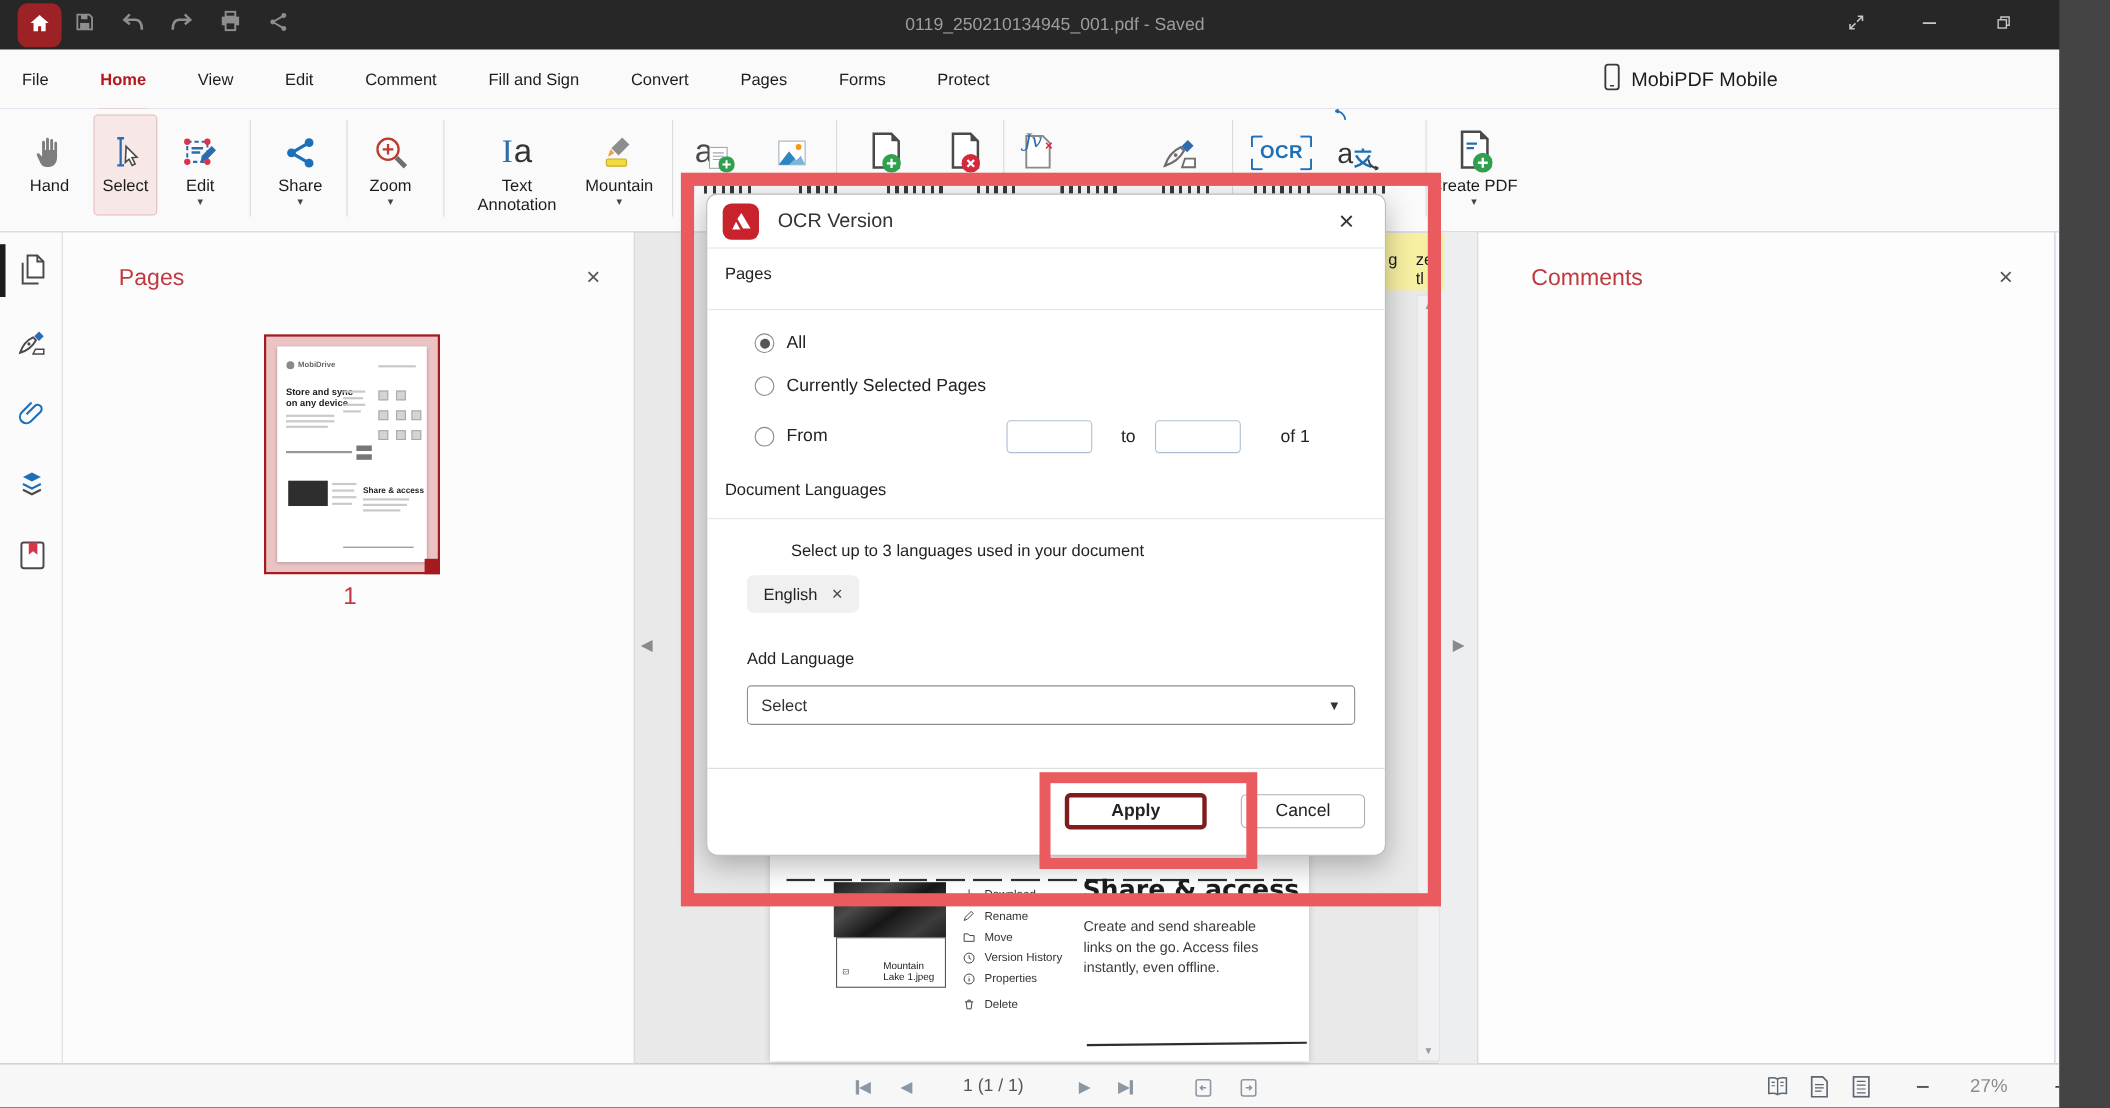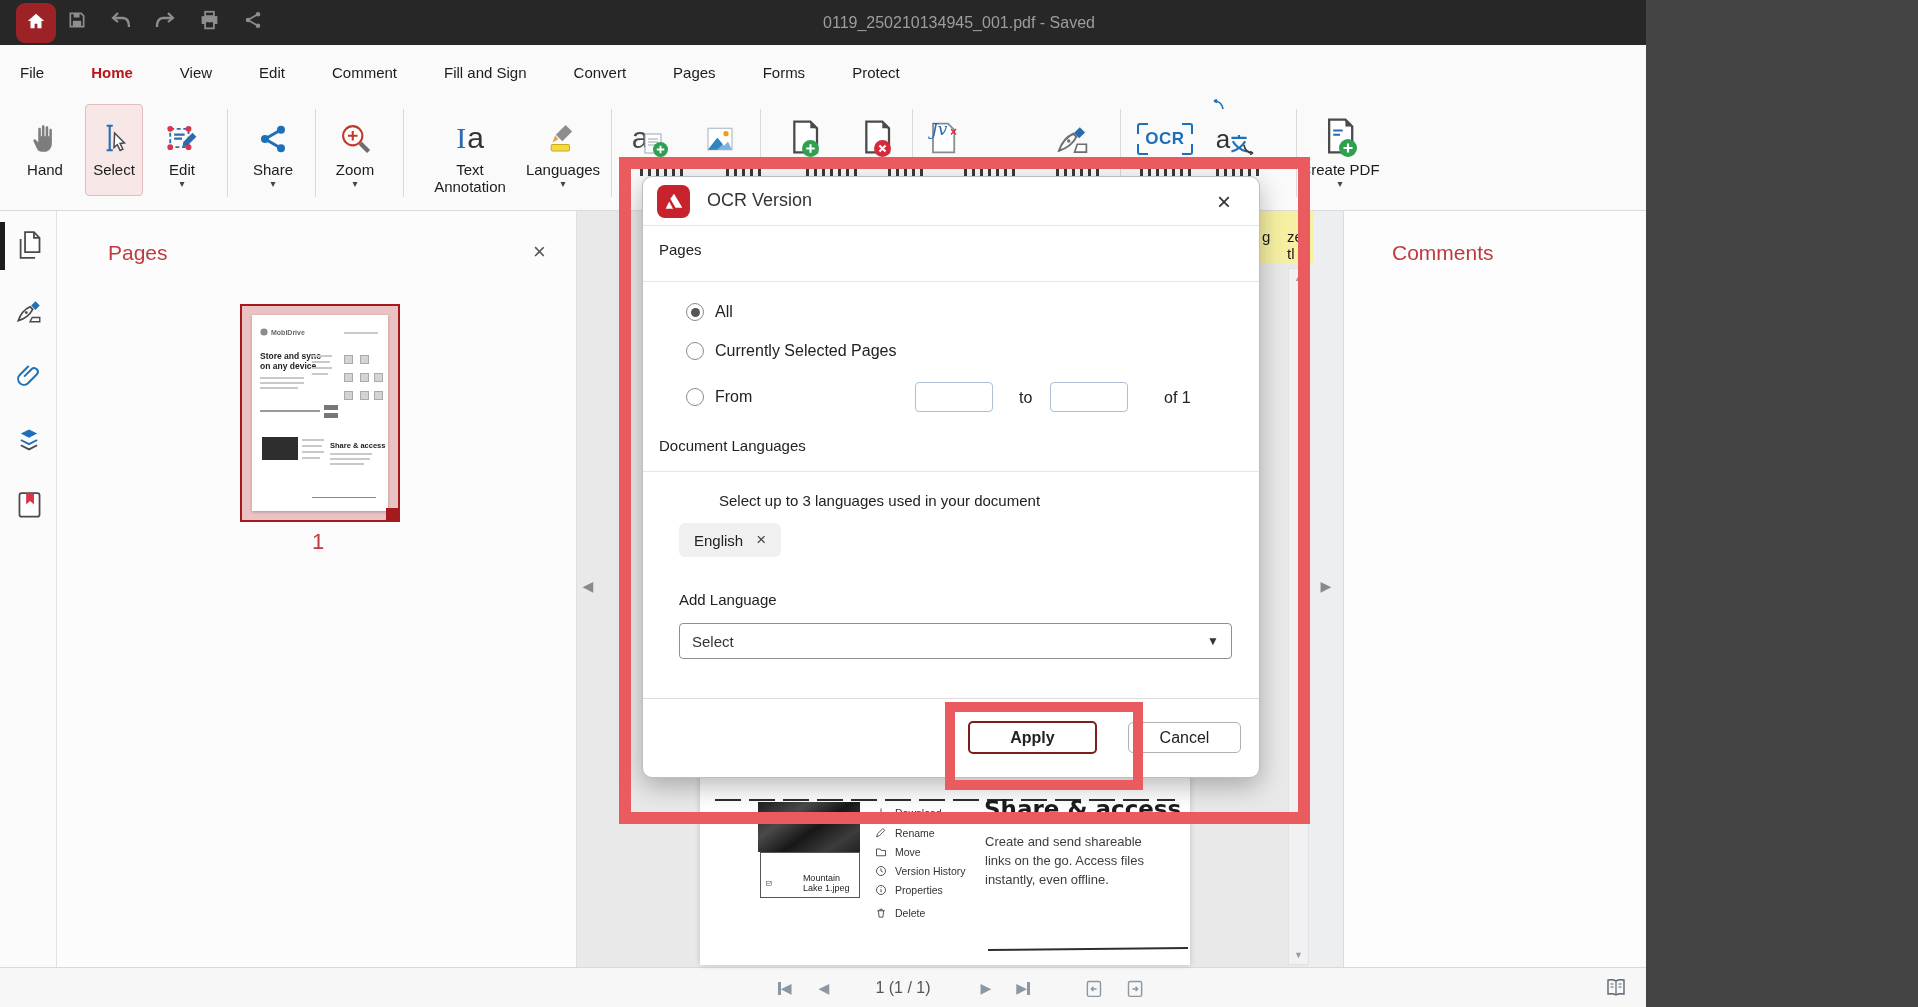--- a/index.html
+++ b/index.html
@@ -1,16 +1,16 @@
 <!DOCTYPE html>
 <html><head>
 <meta charset="utf-8">
 <style>
   html,body{margin:0;padding:0;background:#444;}
-  #app{position:relative;width:1646px;height:1007px;overflow:hidden;background:#4c1d95;
+  #app{position:relative;width:1872px;height:1007px;overflow:hidden;background:#4c1d95;
        font-family:"Liberation Sans",sans-serif;color:#1c1c1c;-webkit-font-smoothing:antialiased;}
   .abs{position:absolute;}
   .ic{display:flex;align-items:center;justify-content:center;}
   .row{display:flex;align-items:center;}
   
   .titlebar{left:0;top:0;width:1918px;height:45px;background:#272727;}
   .tb-ic{width:34px;height:34px;top:5px;}
   .win-btn{width:46px;height:45px;top:0;color:#c8c8c8;font-size:15px;}
   .tb-title{top:0;height:45px;width:600px;left:659px;color:#9d9d9d;font-size:16px;}
   
@@ -129,20 +129,27 @@
       <span class="menu-item active">Home</span>
       <span class="menu-item">View</span>
       <span class="menu-item">Edit</span>
       <span class="menu-item">Comment</span>
       <span class="menu-item">Fill and Sign</span>
       <span class="menu-item">Convert</span>
       <span class="menu-item">Pages</span>
       <span class="menu-item">Forms</span>
       <span class="menu-item">Protect</span>
     </div>
+    <div class="abs row" style="left:1458px;top:0;height:54px;gap:10px;cursor:pointer;">
+      <span><svg width="15" height="26" viewBox="0 0 16 27">
+            <rect x="1.5" y="1.5" width="13" height="24" rx="2.5" fill="none" stroke="#3a3a3a" stroke-width="1.8"></rect>
+            <path d="M6 22h4" stroke="#3a3a3a" stroke-width="1.4"></path>
+          </svg></span>
+      <span style="font-size:18px;color:#1c1c1c;">MobiPDF Mobile</span>
+    </div>
     <div class="abs" style="left:1650px;top:58px;width:1px;height:30px;background:#d5d5d5;"></div>
     <div class="abs ic" style="left:1668px;top:59px;width:28px;height:28px;border:1.7px solid #4a4a4a;border-radius:50%;font-size:17px;color:#4a4a4a;box-sizing:border-box;cursor:pointer;">?</div>
     <div class="abs" style="left:1732px;top:58px;width:1px;height:30px;background:#d5d5d5;"></div>
     <div class="abs" style="left:1748px;top:66px;width:100px;height:15px;background:#cdcdcd;border-radius:8px;filter:blur(3px);"></div>
     <div class="abs ic" style="left:1872px;top:53px;width:44px;height:44px;border-radius:50%;background:#ee3f80;color:#fff;font-size:21px;font-weight:bold;">
       <span>V</span>
       <div class="abs ic" style="left:27px;top:27px;width:17px;height:17px;border-radius:50%;background:#f6a21e;color:#fff;font-size:10px;">★</div>
     </div>
   </div>
 
@@ -214,21 +221,21 @@
       <div class="tlabel"><span>Text</span><br><span>Annotation</span></div>
     </div>
     <div class="tool" style="left:518px;">
       <div class="iconbox">
           <svg width="34" height="34" viewBox="0 0 26 26">
             <path d="M15 3l5 5-7.5 7.5-5-5z" fill="#8d8d8d"></path>
             <path d="M7 11l-2 5.5L9.5 14z" fill="#e8a33d"></path>
             <rect x="4" y="18" width="14" height="5" rx="1.2" fill="#f5da3c" stroke="#caa92a" stroke-width=".8"></rect>
           </svg>
         </div>
-      <div class="tlabel">Languages</div>
+      <div class="tlabel">Mountain</div>
       <div class="caret">▾</div>
     </div>
     <div class="tdiv" style="left:611px;"></div>
     <div class="tool" style="left:603px;">
       <div class="iconbox" style="position:relative;">
         <span style="font-size:30px;color:#4a4a4a;">a</span>
         <svg width="20" height="22" viewBox="0 0 20 22" style="margin-left:-4px;">
             <rect x="1" y="1" width="16" height="19" fill="#fff" stroke="#9aa7b0"></rect>
             <path d="M4 6h10M4 9h10M4 12h7" stroke="#9aa7b0"></path>
           </svg>
@@ -574,21 +581,21 @@
       <span style="font-size:17px;color:#444;cursor:pointer;">×</span>
     </div>
 
     <div class="abs" style="left:36px;top:414px;font-size:15px;color:#222;">Add Language</div>
     <div class="abs row" style="left:36px;top:446px;width:553px;height:36px;border:1px solid #8f8f8f;border-radius:4px;box-sizing:border-box;background:#fff;cursor:pointer;justify-content:space-between;padding:0 12px;">
       <span style="font-size:15px;color:#333;">Select</span>
       <span style="font-size:12px;color:#333;">▼</span>
     </div>
 
     <div class="dlg-divider" style="top:521px;background:#dcdcdc;"></div>
-    <div class="btn" style="left:325px;top:544px;width:129px;height:33px;border:2px solid #7f1d1d;font-weight:bold;">
+    <div class="btn" style="left:325px;top:544px;width:129px;height:33px;border:4px solid #7f1d1d;font-weight:bold;">
       <span>Apply</span>
     </div>
     <div class="btn" style="left:485px;top:545px;width:113px;height:31px;border:1px solid #b0b0b0;">
       <span>Cancel</span>
     </div>
   </div>
 
   <div class="anno" style="left:619px;top:157px;width:667px;height:643px;border-width:12px;z-index:20;"></div>
   <div class="anno" style="left:945px;top:702px;width:178px;height:68px;border-width:10px;z-index:21;"></div>
 

